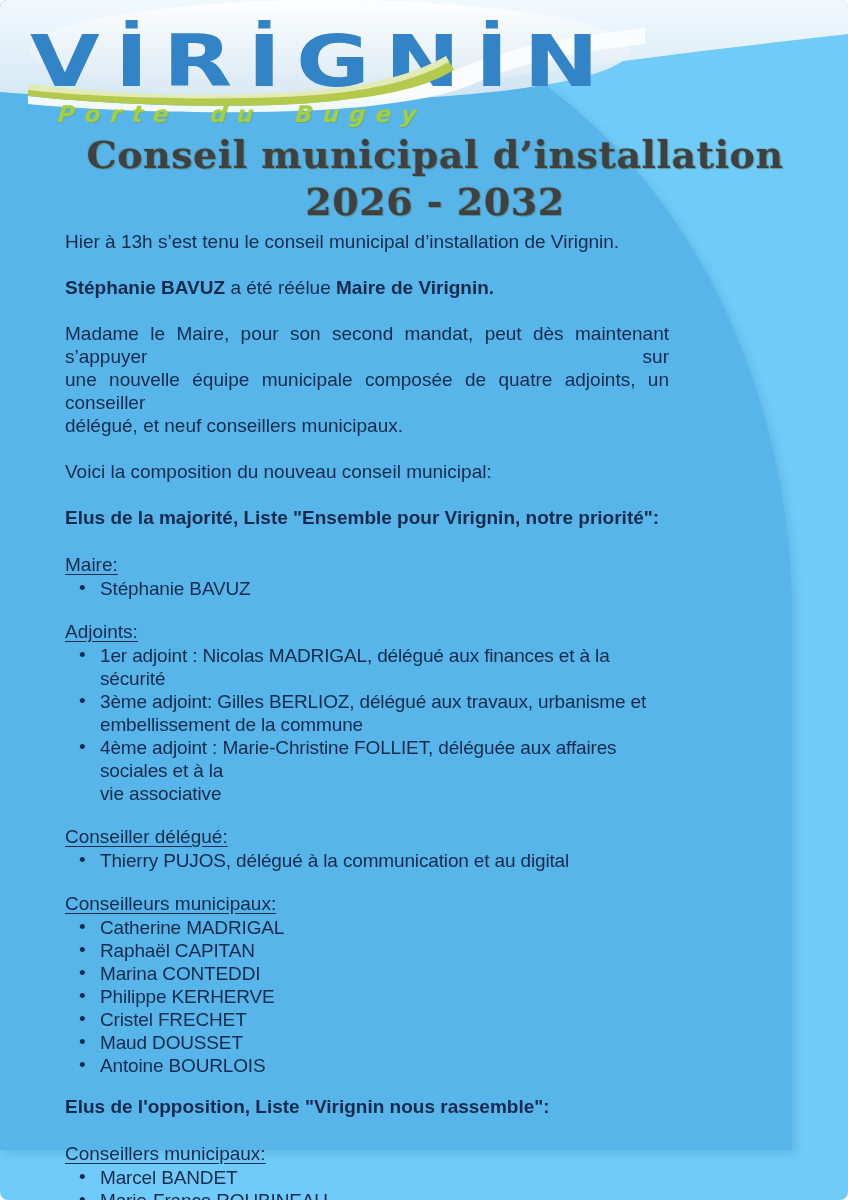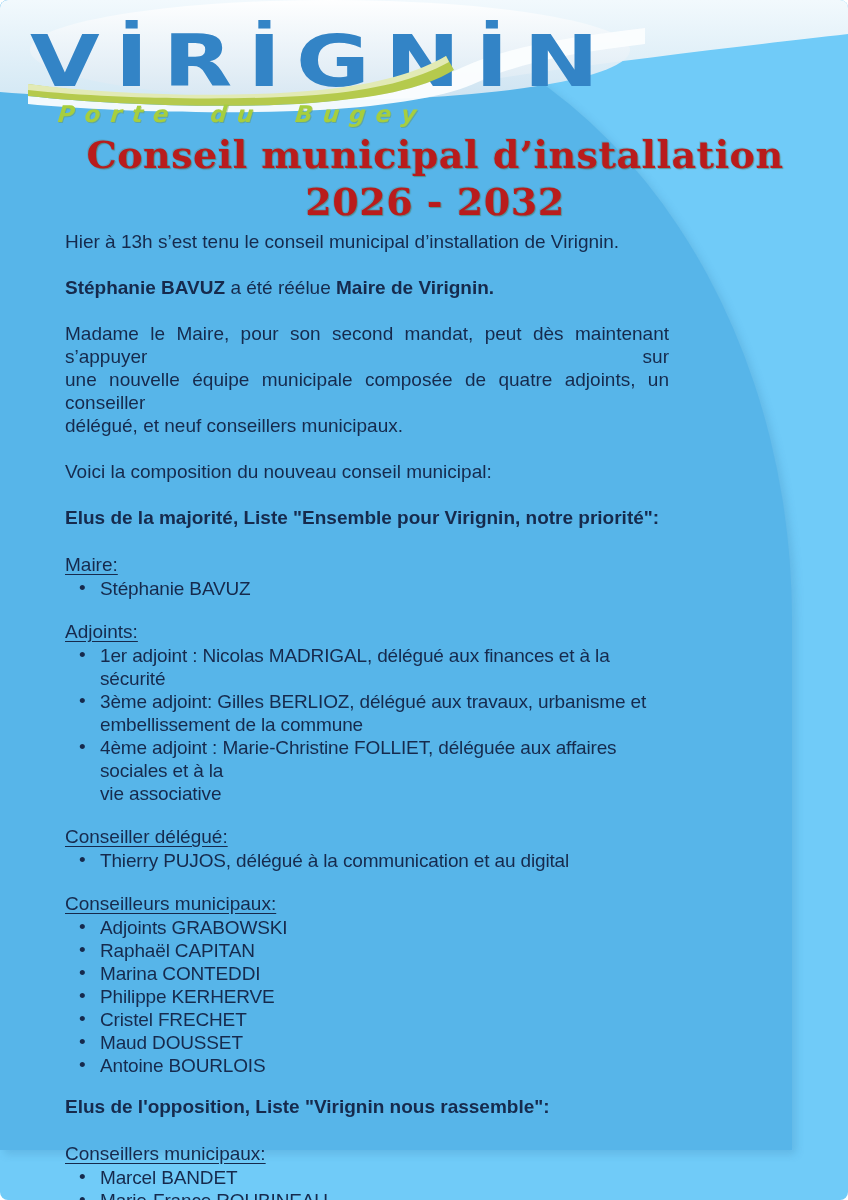--- a/index.html
+++ b/index.html
@@ -23,21 +23,21 @@
     font-style:italic; font-weight:700; font-size:23px;
     letter-spacing:10px; word-spacing:14px;
     color:#a6ce3e; transform:skewX(-6deg);
     text-shadow:1px 1px 0 rgba(110,140,40,0.35);
   }
   .title{
     position:absolute; left:65px; top:131px; width:740px;
     text-align:center;
     font-family:"DejaVu Serif", serif; font-weight:700;
     font-size:38px; line-height:47px; letter-spacing:0.5px;
-    color:#b91c1c;
+    color:#404040;
     text-shadow:1px 1px 1px rgba(74,94,38,0.45), -1px -1px 0 rgba(74,94,38,0.18);
   }
   .content{
     position:absolute; left:0; top:230px; width:724px;
     padding:0 55px 0 65px; box-sizing:border-box;
     font-size:19px; line-height:23px;
   }
   .content p{margin:0 0 23px;}
   .p-just span{display:block;}
   .p-just .jl{text-align:justify; text-align-last:justify;}
@@ -119,21 +119,21 @@
             <li>1er adjoint : Nicolas MADRIGAL, délégué aux finances et à la sécurité</li>
             <li>3ème adjoint: Gilles BERLIOZ, délégué aux travaux, urbanisme et
 embellissement de la commune</li>
             <li>4ème adjoint : Marie-Christine FOLLIET, déléguée aux affaires sociales et à la
 vie associative</li>
           </ul></div>
         <div class="section"><div class="section-label">Conseiller délégué:</div><ul>
             <li>Thierry PUJOS, délégué à la communication et au digital</li>
           </ul></div>
         <div class="section"><div class="section-label">Conseilleurs municipaux:</div><ul>
-            <li>Adjoints GRABOWSKI</li>
+            <li>Catherine MADRIGAL</li>
             <li>Raphaël CAPITAN</li>
             <li>Marina CONTEDDI</li>
             <li>Philippe KERHERVE</li>
             <li>Cristel FRECHET</li>
             <li>Maud DOUSSET</li>
             <li>Antoine BOURLOIS</li>
           </ul></div>
       </div>
 
     <div class="heading opp">Elus de l'opposition, Liste "Virignin nous rassemble":</div>

